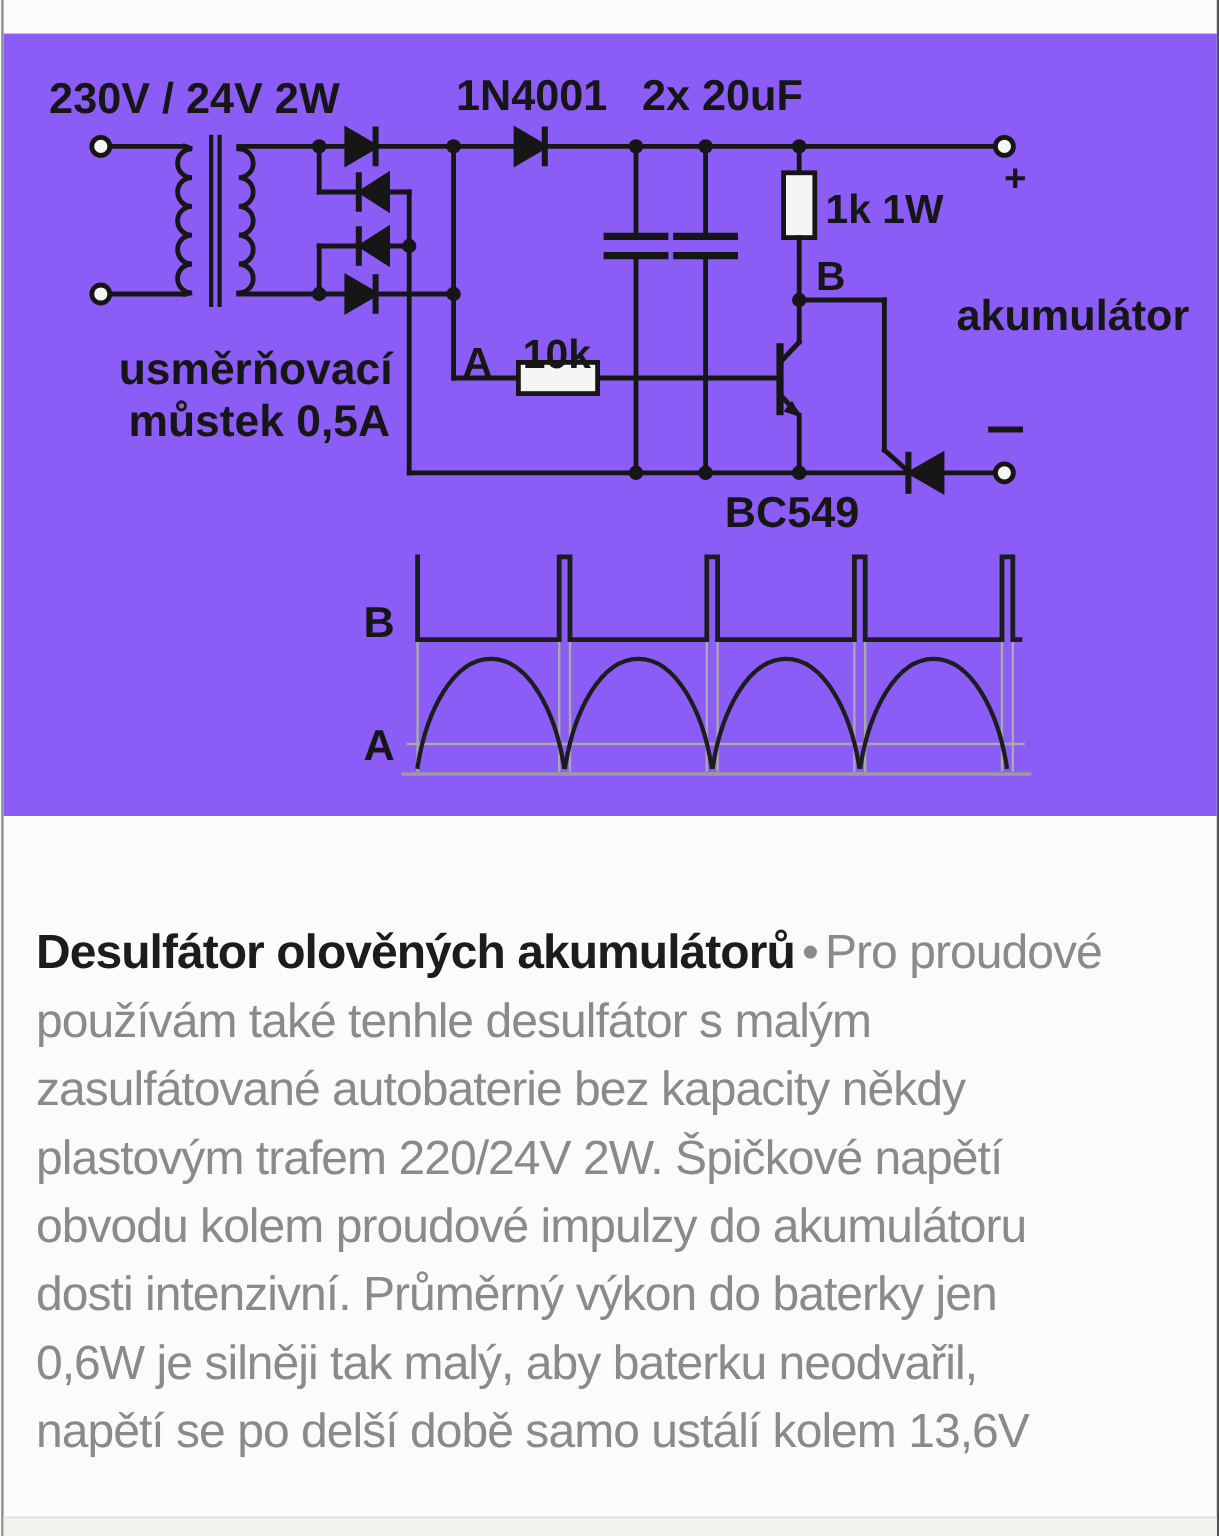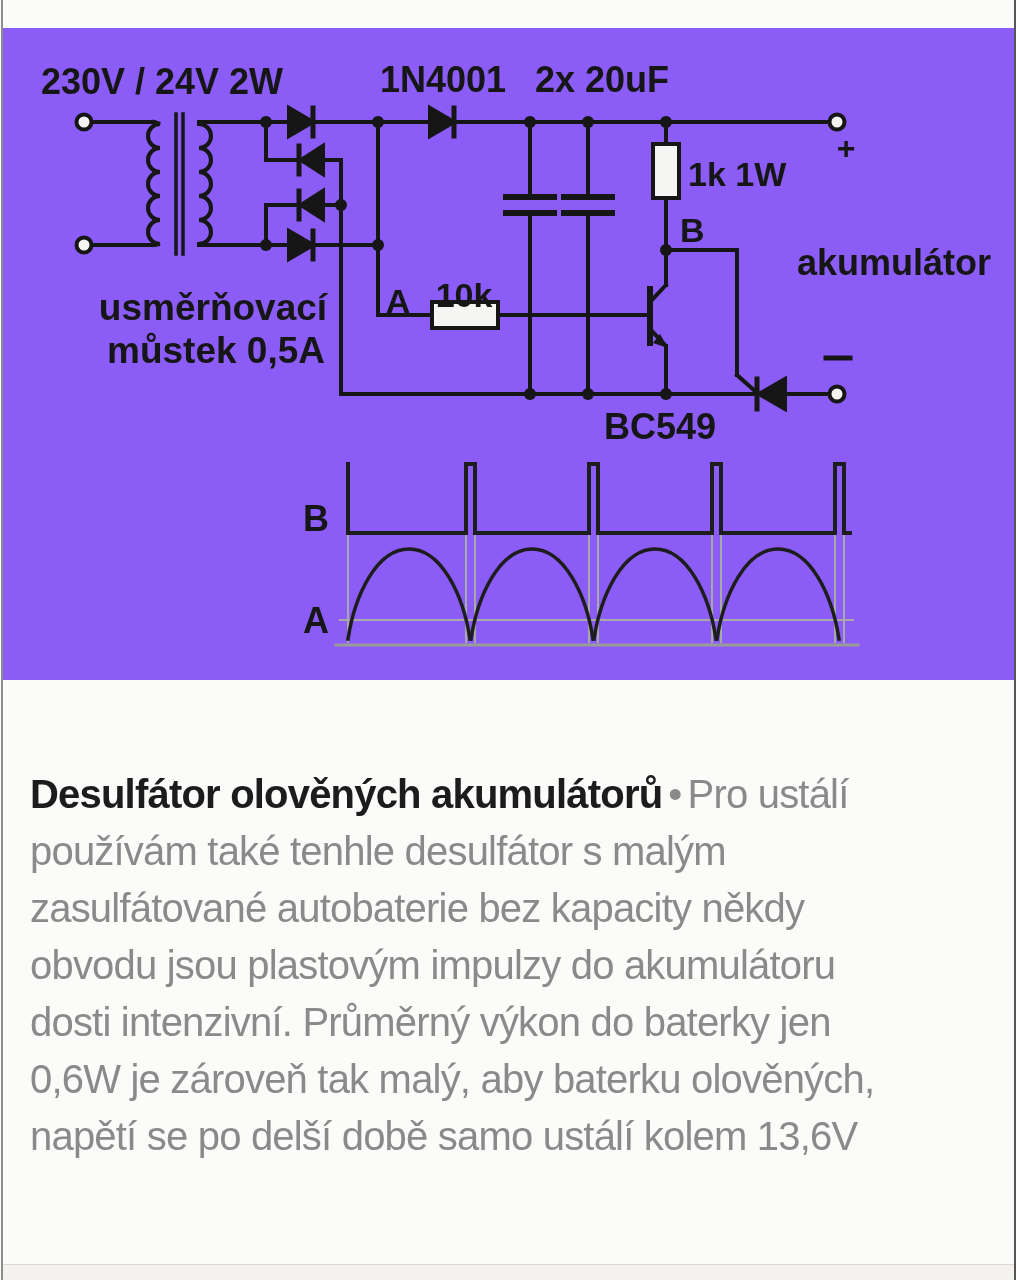--- a/index.html
+++ b/index.html
@@ -184,22 +184,23 @@
 
 <div class="action-row">
   
 
   
 
   
 </div>
 
 <div class="post-text">
-  <div class="line"><span class="post-title">Desulfátor olověných akumulátorů</span><span class="bullet">•</span><span>Pro ustálí</span></div>
+  <div class="line"><span class="post-title">Desulfátor olověných akumulátorů</span><span class="bullet">•</span><span>Pro proudové</span></div>
   <div class="line">používám také tenhle desulfátor s malým</div>
   <div class="line">zasulfátované autobaterie bez kapacity někdy</div>
-  <div class="line">obvodu jsou plastovým impulzy do akumulátoru</div>
+  <div class="line">plastovým trafem 220/24V 2W. Špičkové napětí</div>
+  <div class="line">obvodu kolem proudové impulzy do akumulátoru</div>
   <div class="line">dosti intenzivní. Průměrný výkon do baterky jen</div>
-  <div class="line">0,6W je zároveň tak malý, aby baterku olověných,</div>
+  <div class="line">0,6W je silněji tak malý, aby baterku neodvařil,</div>
   <div class="line">napětí se po delší době samo ustálí kolem 13,6V</div>
 </div>
 
 <div class="bottom-strip"></div>
 
 </body></html>

